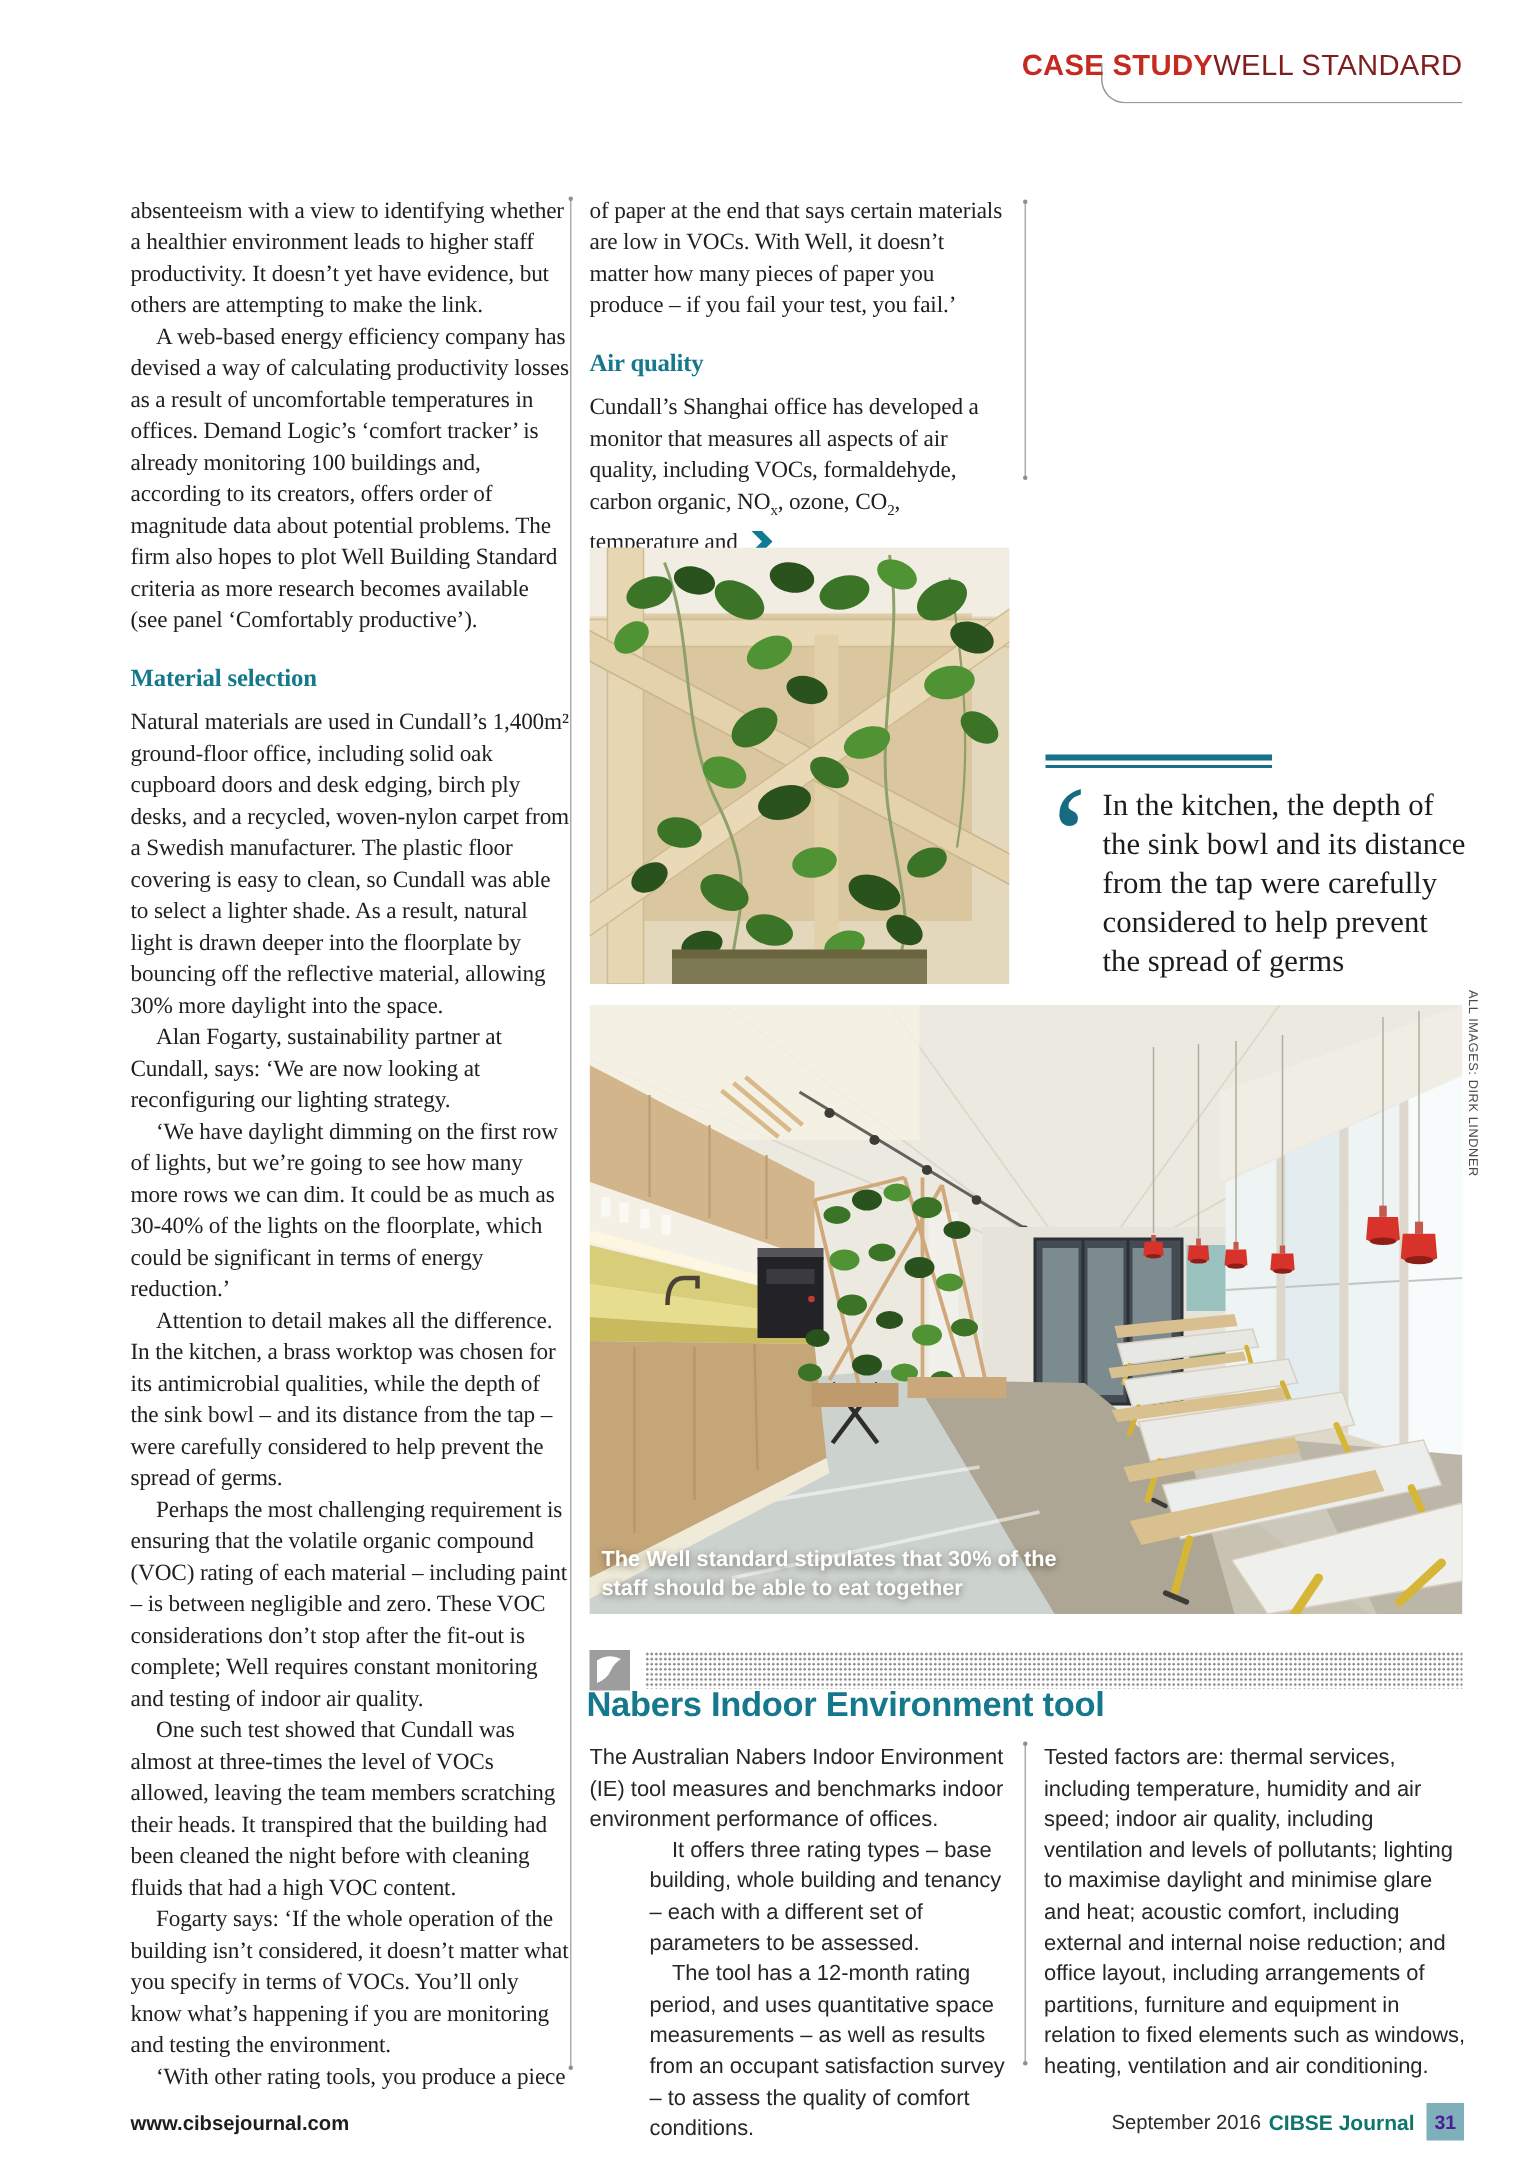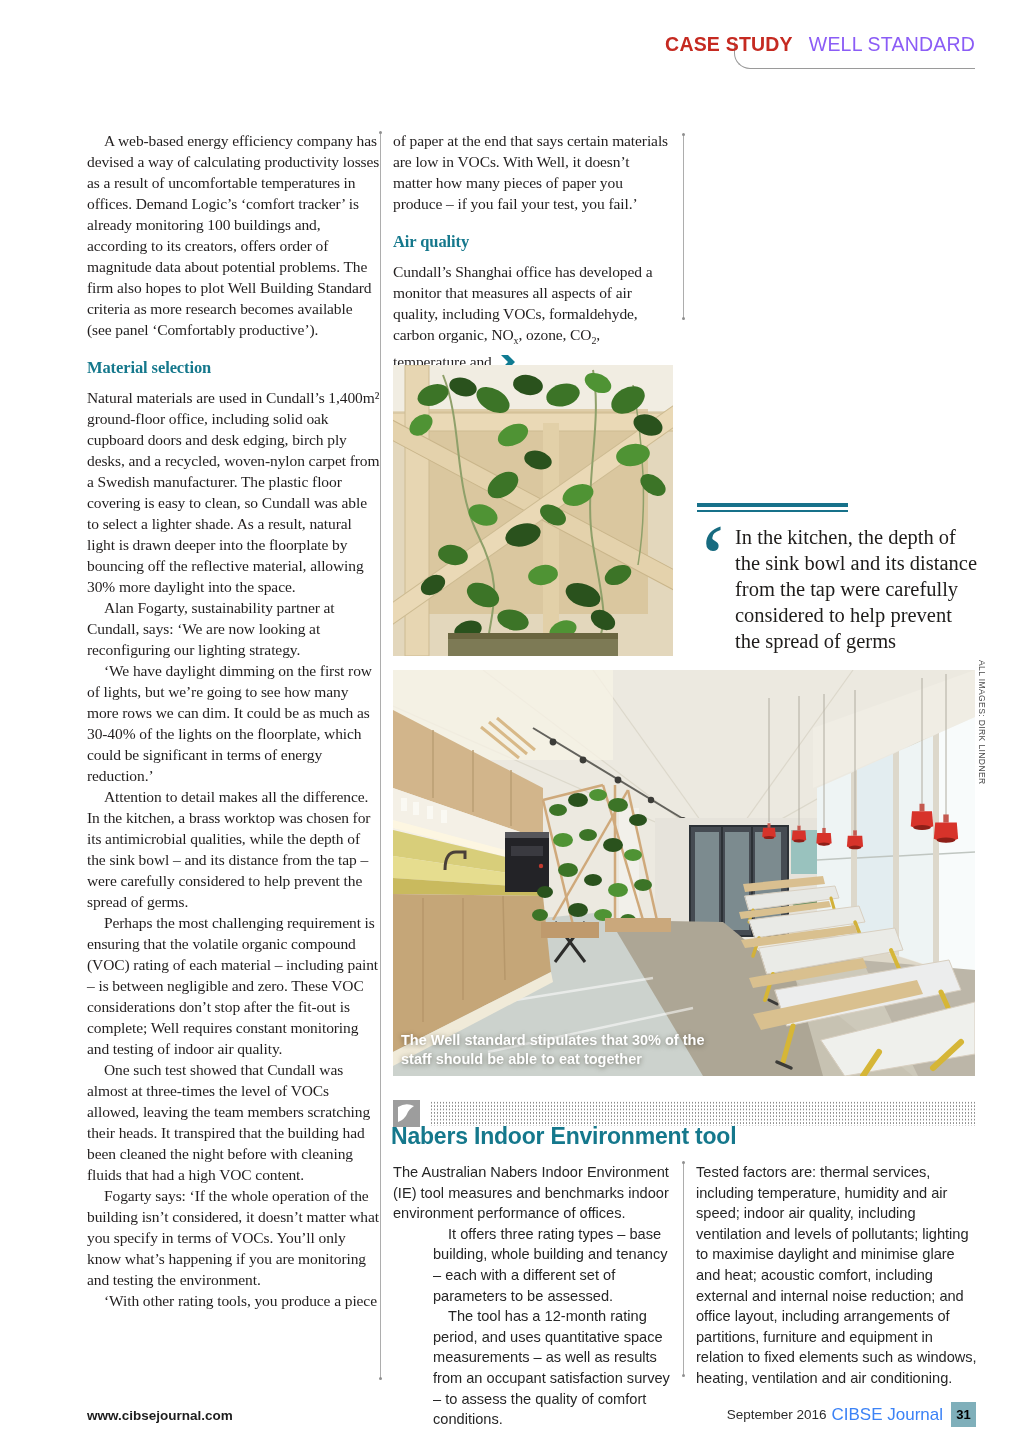--- a/index.html
+++ b/index.html
@@ -2,21 +2,21 @@
 <html><head>
 <meta charset="utf-8">
 <style>
   html,body{margin:0;padding:0;background:#ffffff;}
   #page{position:relative;width:1024px;height:1448px;background:#fff;margin:0 auto;overflow:hidden;
         font-family:"Liberation Sans","DejaVu Sans",sans-serif;color:#222;}
 
   
   #kicker{position:absolute;top:33px;right:49px;font-size:19.5px;font-weight:bold;letter-spacing:.2px;white-space:nowrap;}
   #kicker .red{color:#c52a21;}
-  #kicker .sec{color:#8b5cf6;font-weight:normal;margin-left:16px;}
+  #kicker .sec{color:#7f1d1d;font-weight:normal;margin-left:0;}
   #kicker-line{position:absolute;top:42px;right:49px;width:240px;height:26px;
                border-left:1.5px solid #9a9a9a;border-bottom:1.5px solid #9a9a9a;border-bottom-left-radius:16px;}
 
   
   .serifcol{font-family:"Liberation Serif","DejaVu Serif",serif;font-size:15.5px;line-height:21px;color:#211e1e;letter-spacing:-.1px;}
   .serifcol p{margin:0;}
   .serifcol p.ind{text-indent:17px;}
   .subhead{font-family:Liberation Serif, serif;font-weight:bold;font-size:16.5px;color:#15788c;margin:17px 0 9px 0;}
   #col-left{position:absolute;left:87px;top:130px;width:293px;}
   #col-right{position:absolute;left:393px;top:130px;width:277px;}
@@ -56,39 +56,40 @@
   .nab-col{position:absolute;top:1162px;font-size:14.6px;line-height:20.6px;color:#262626;}
   .nab-col p{margin:0;}
   .nab-col p.ind{text-indent:15px;margin-left:40px;}
   #nabers-col1{left:393px;width:280px;}
   #nabers-col2{left:696px;width:282px;}
 
   
   #footer-site{position:absolute;left:87px;top:1408px;font-size:13.5px;font-weight:bold;color:#1d1d1d;}
   #footer-right{position:absolute;right:48px;top:1402px;display:flex;align-items:center;}
   #footer-right .issue{font-size:13.5px;color:#2c2c2c;}
-  #footer-right .journal{font-size:17px;font-weight:normal;color:#3b82f6;margin-left:5px;}
-  #page-badge{width:25px;height:25px;background:#7fafba;color:#000000;font-size:13px;font-weight:bold;
+  #footer-right .journal{font-size:14px;font-weight:bold;color:#0f766e;margin-left:5px;}
+  #page-badge{width:25px;height:25px;background:#7fafba;color:#4c1d95;font-size:13px;font-weight:bold;
               display:flex;align-items:center;justify-content:center;margin-left:8px;}
 </style>
 </head>
 <body>
 
 <div id="page">
 
   <div id="kicker-line"></div>
   <div id="kicker">
     <span class="red">CASE STUDY</span><span class="sec">WELL STANDARD</span>
   </div>
 
   <div class="rule-v" id="ruleA"></div>
   <div class="rule-v" id="ruleB"></div>
   <div class="rule-v" id="ruleC"></div>
 
   <div id="col-left" class="serifcol">
+    <p>absenteeism with a view to identifying whether a healthier environment leads to higher staff productivity. It doesn’t yet have evidence, but others are attempting to make the link.</p>
     <p class="ind">A web-based energy efficiency company has devised a way of calculating productivity losses as a result of uncomfortable temperatures in offices. Demand Logic’s ‘comfort tracker’ is already monitoring 100 buildings and, according to its creators, offers order of magnitude data about potential problems. The firm also hopes to plot Well Building Standard criteria as more research becomes available (see panel ‘Comfortably productive’).</p>
     <div class="subhead">Material selection</div>
     <p>Natural materials are used in Cundall’s 1,400m² ground-floor office, including solid oak cupboard doors and desk edging, birch ply desks, and a recycled, woven-nylon carpet from a Swedish manufacturer. The plastic floor covering is easy to clean, so Cundall was able to select a lighter shade. As a result, natural light is drawn deeper into the floorplate by bouncing off the reflective material, allowing 30% more daylight into the space.</p>
     <p class="ind">Alan Fogarty, sustainability partner at Cundall, says: ‘We are now looking at reconfiguring our lighting strategy.</p>
     <p class="ind">‘We have daylight dimming on the first row of lights, but we’re going to see how many more rows we can dim. It could be as much as 30-40% of the lights on the floorplate, which could be significant in terms of energy reduction.’</p>
     <p class="ind">Attention to detail makes all the difference. In the kitchen, a brass worktop was chosen for its antimicrobial qualities, while the depth of the sink bowl – and its distance from the tap – were carefully considered to help prevent the spread of germs.</p>
     <p class="ind">Perhaps the most challenging requirement is ensuring that the volatile organic compound (VOC) rating of each material – including paint – is between negligible and zero. These VOC considerations don’t stop after the fit-out is complete; Well requires constant monitoring and testing of indoor air quality.</p>
     <p class="ind">One such test showed that Cundall was almost at three-times the level of VOCs allowed, leaving the team members scratching their heads. It transpired that the building had been cleaned the night before with cleaning fluids that had a high VOC content.</p>
     <p class="ind">Fogarty says: ‘If the whole operation of the building isn’t considered, it doesn’t matter what you specify in terms of VOCs. You’ll only know what’s happening if you are monitoring and testing the environment.</p>
     <p class="ind">‘With other rating tools, you produce a piece</p>

